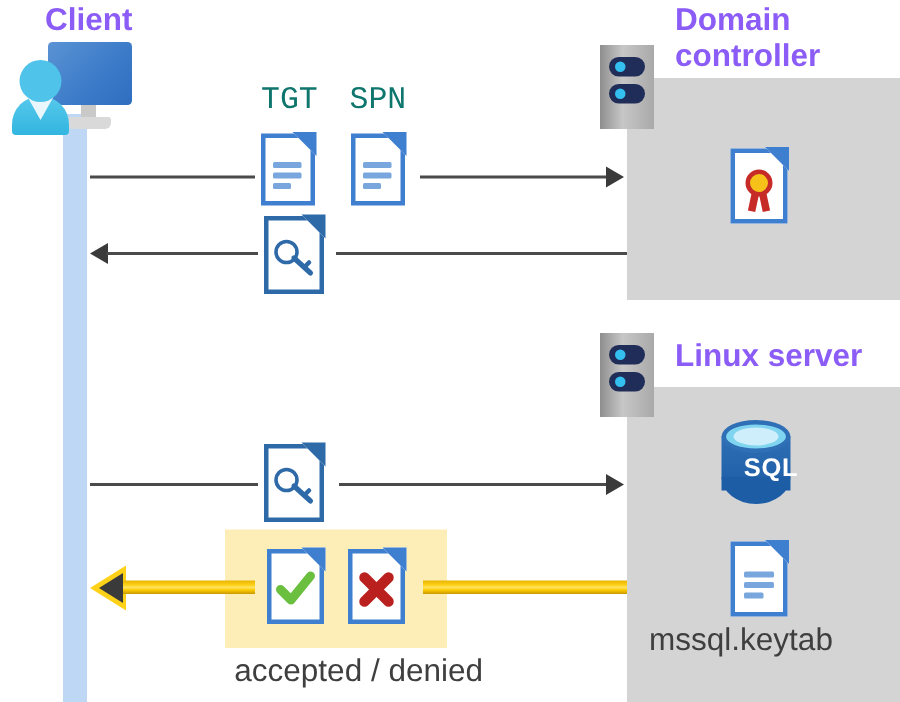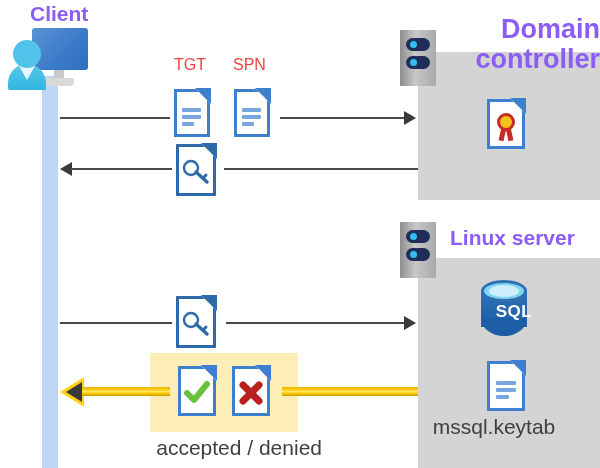--- a/index.html
+++ b/index.html
@@ -59,21 +59,21 @@
   
   .arrow-line{background:#4a4a4a;height:2px;}
   .arrow-head-r{
     width:0;height:0;border-top:7px solid transparent;
     border-bottom:7px solid transparent;border-left:12px solid #3a3a3a;
   }
   .arrow-head-l{
     width:0;height:0;border-top:7px solid transparent;
     border-bottom:7px solid transparent;border-right:12px solid #3a3a3a;
   }
-  .ylabel{font-size:16px;color:#ef4444;}
+  .ylabel{font-size:21px;color:#0f766e;font-family:Liberation Mono, monospace;}
 
   
   .y-line{
     background:linear-gradient(180deg,#e8b400 0%,#ffd21a 35%,#ffe566 50%,#ffcc00 70%,#c79800 100%);
     height:9px;
   }
   .y-head{
     width:0;height:0;border-top:15px solid transparent;
     border-bottom:15px solid transparent;border-right:24px solid #ffd21a;
     position:relative;
@@ -121,21 +121,21 @@
   <div class="abs person-head" style="left:9px;top:12px;width:28px;height:28px;"></div>
 </div>
 
 <div class="abs" style="left:400px;top:30px;width:36px;height:56px;">
   <div class="abs tower" style="left:0;top:0;width:36px;height:56px;"></div>
   <div class="abs tower-bar" style="left:6px;top:8px;width:24px;height:13px;"></div>
   <div class="abs tower-dot" style="left:10px;top:11px;width:7px;height:7px;"></div>
   <div class="abs tower-bar" style="left:6px;top:26px;width:24px;height:13px;"></div>
   <div class="abs tower-dot" style="left:10px;top:29px;width:7px;height:7px;"></div>
 </div>
-<div class="abs title" style="left:450px;top:14px;width:150px;font-size:27px;text-align:right;">Domain controller</div>
+<div class="abs title" style="left:450px;top:2px;width:150px;font-size:21px;">Domain controller</div>
 
 <div class="doc" style="left:487px;top:99px;width:38px;height:50px;">
   <div class="page"></div>
   <div class="fold2"></div>
   <div class="fold"></div>
   <div class="abs ribbon-t" style="left:13px;top:28px;width:5px;height:14px;transform:rotate(12deg);"></div>
   <div class="abs ribbon-t" style="left:20px;top:28px;width:5px;height:14px;transform:rotate(-12deg);"></div>
   <div class="abs ribbon-c" style="left:10px;top:14px;width:18px;height:18px;"></div>
 </div>
 

